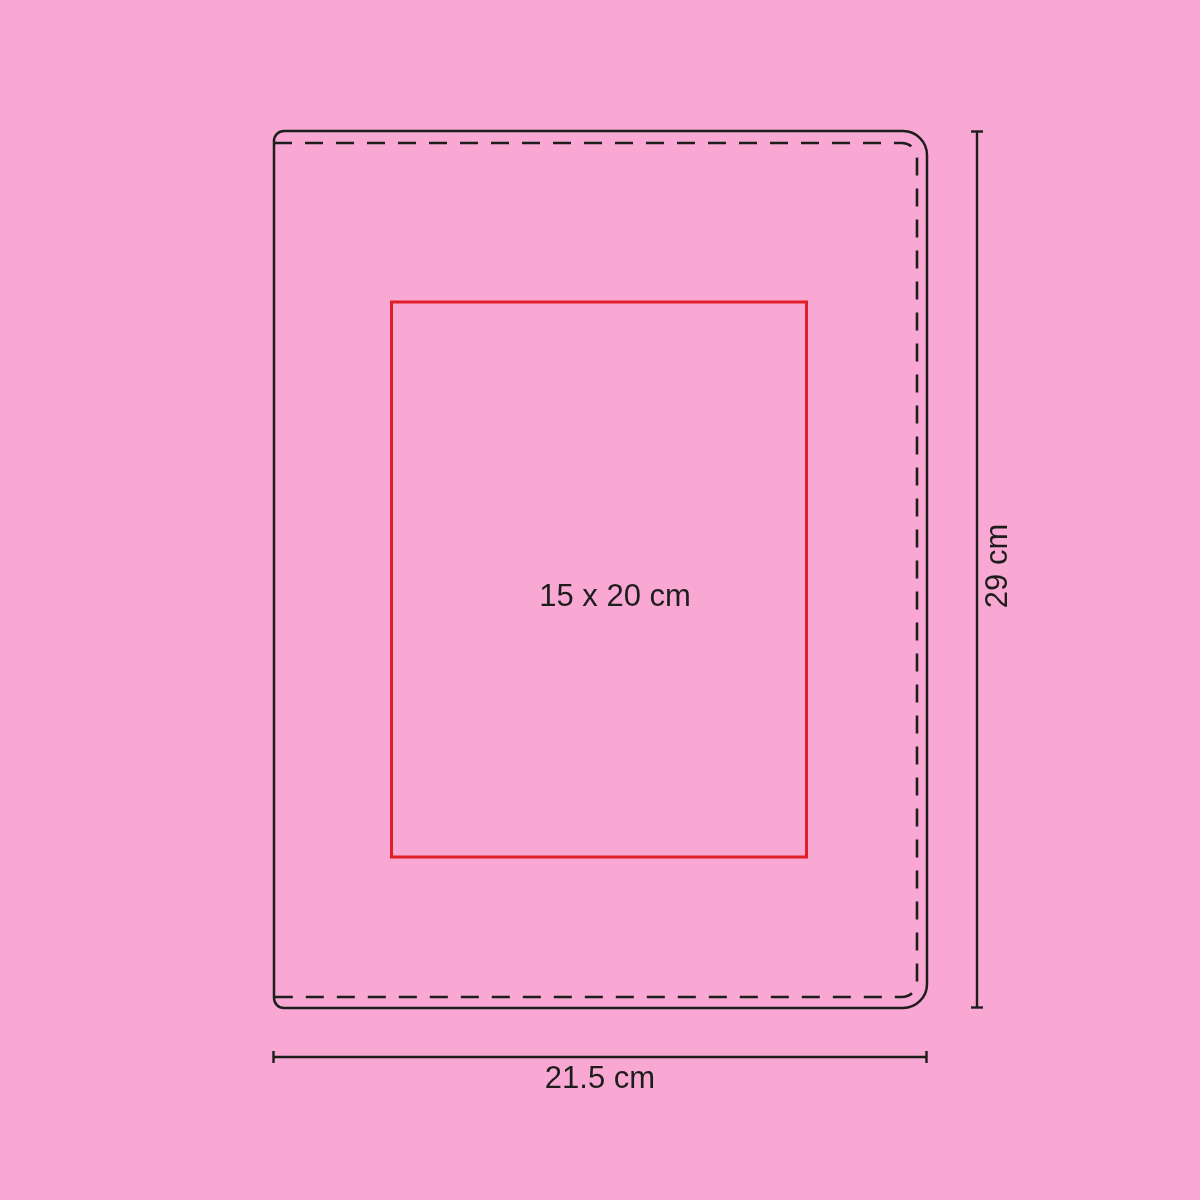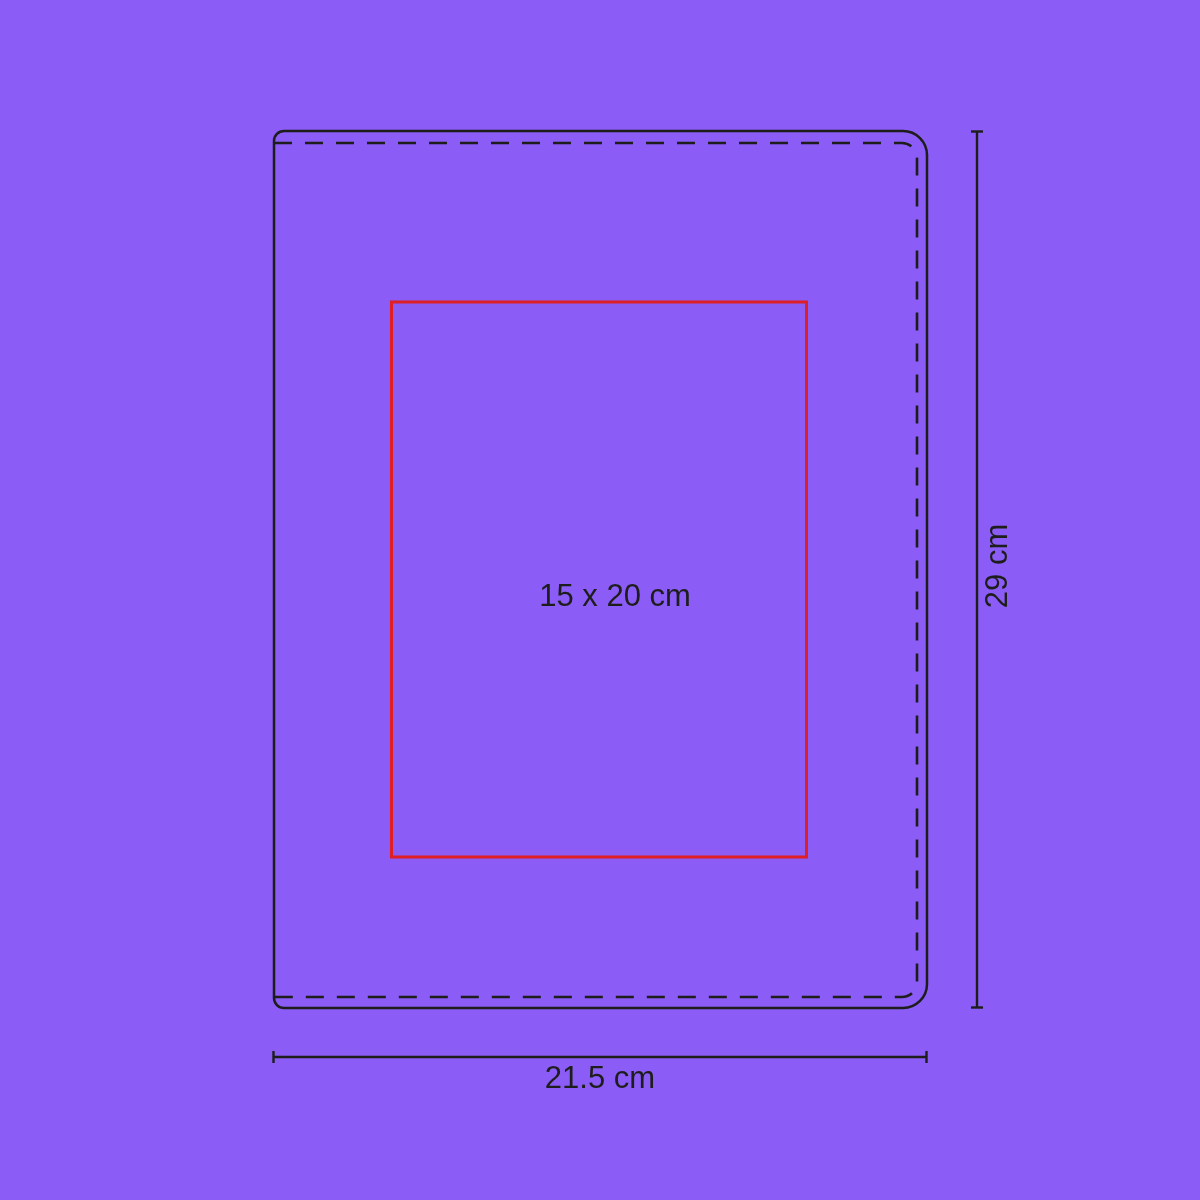--- a/index.html
+++ b/index.html
@@ -4,21 +4,21 @@
 <style>
   html, body {
     margin: 0;
     padding: 0;
     background: #ffffff;
   }
   .stage {
     position: relative;
     width: 1200px;
     height: 1200px;
-    background: #8b5cf6;
+    background: #f9a8d4;
     overflow: hidden;
     font-family: "Liberation Sans", "DejaVu Sans", sans-serif;
   }
   svg { display: block; }
 
   .outline-stroke {
     fill: none;
     stroke: #1d1d1b;
     stroke-width: 2.5;
   }

